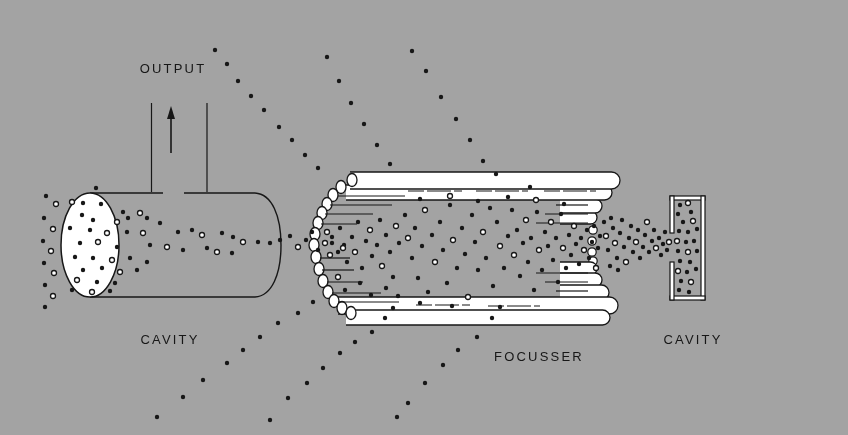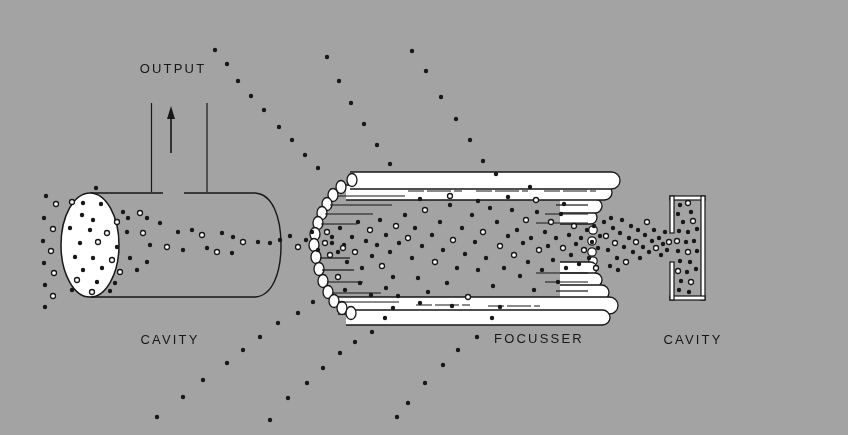--- a/index.html
+++ b/index.html
@@ -9,21 +9,21 @@
   }
   .figure svg{position:absolute;left:0;top:0;}
   .lbl{
     position:absolute;transform:translateX(-50%);
     font-size:13px;letter-spacing:2.2px;font-weight:500;
     color:#171717;white-space:nowrap;user-select:none;
   }
   #lbl-output{left:173px;top:61px;}
   #lbl-microwaves{left:172px;top:83px;}
   #lbl-cavity{left:170px;top:332px;}
-  #lbl-focusser{left:539px;top:331px;}
+  #lbl-focusser{left:539px;top:349px;}
   #lbl-molecular{left:693px;top:313px;}
   #lbl-source{left:693px;top:332px;}
 </style>
 </head>
 <body>
 
 <div class="figure">
   <svg id="cv" width="848" height="435" viewBox="0 0 848 435">
       <g>
         <path d="M90 193H163M184 193H255M90 297H255M255 193C272 194 281 216 281 245C281 274 272 296 255 297" fill="none" stroke="#171717" stroke-width="1.4"></path>

